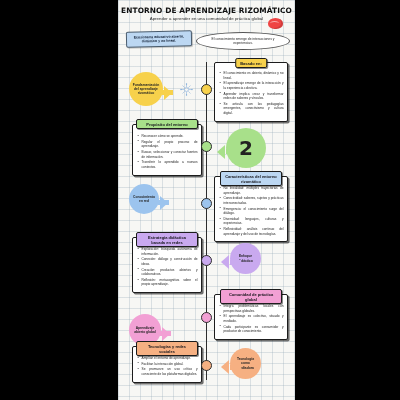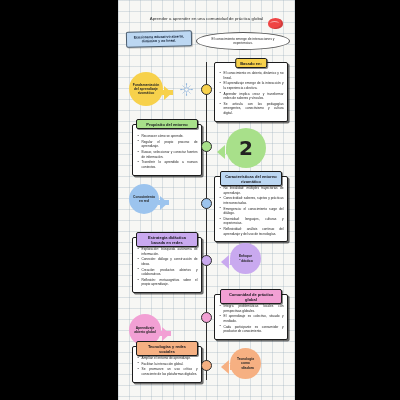--- a/index.html
+++ b/index.html
@@ -172,20 +172,21 @@
   #card-tecnologias{left:14px;top:346px;width:70px;padding-top:9px;}
   #hd-tecnologias{top:-6px;background:#f6b082;}
 </style>
 </head>
 <body>
 
 <div id="stage">
 
   <div id="sheet">
 
+    <div class="title">ENTORNO DE APRENDIZAJE RIZOMÁTICO</div>
     <div class="subtitle">Aprender a aprender en una comunidad de práctica global</div>
     <div class="brain"></div>
 
     <div class="callout-blue">Ecosistema educativo abierto, dinámico y no lineal.</div>
     <div class="callout-oval">El conocimiento emerge de interacciones y experiencias.</div>
 
     <div class="spine"></div>
     <div class="node n1"></div>
     <div class="node n2"></div>
     <div class="node n3"></div>

